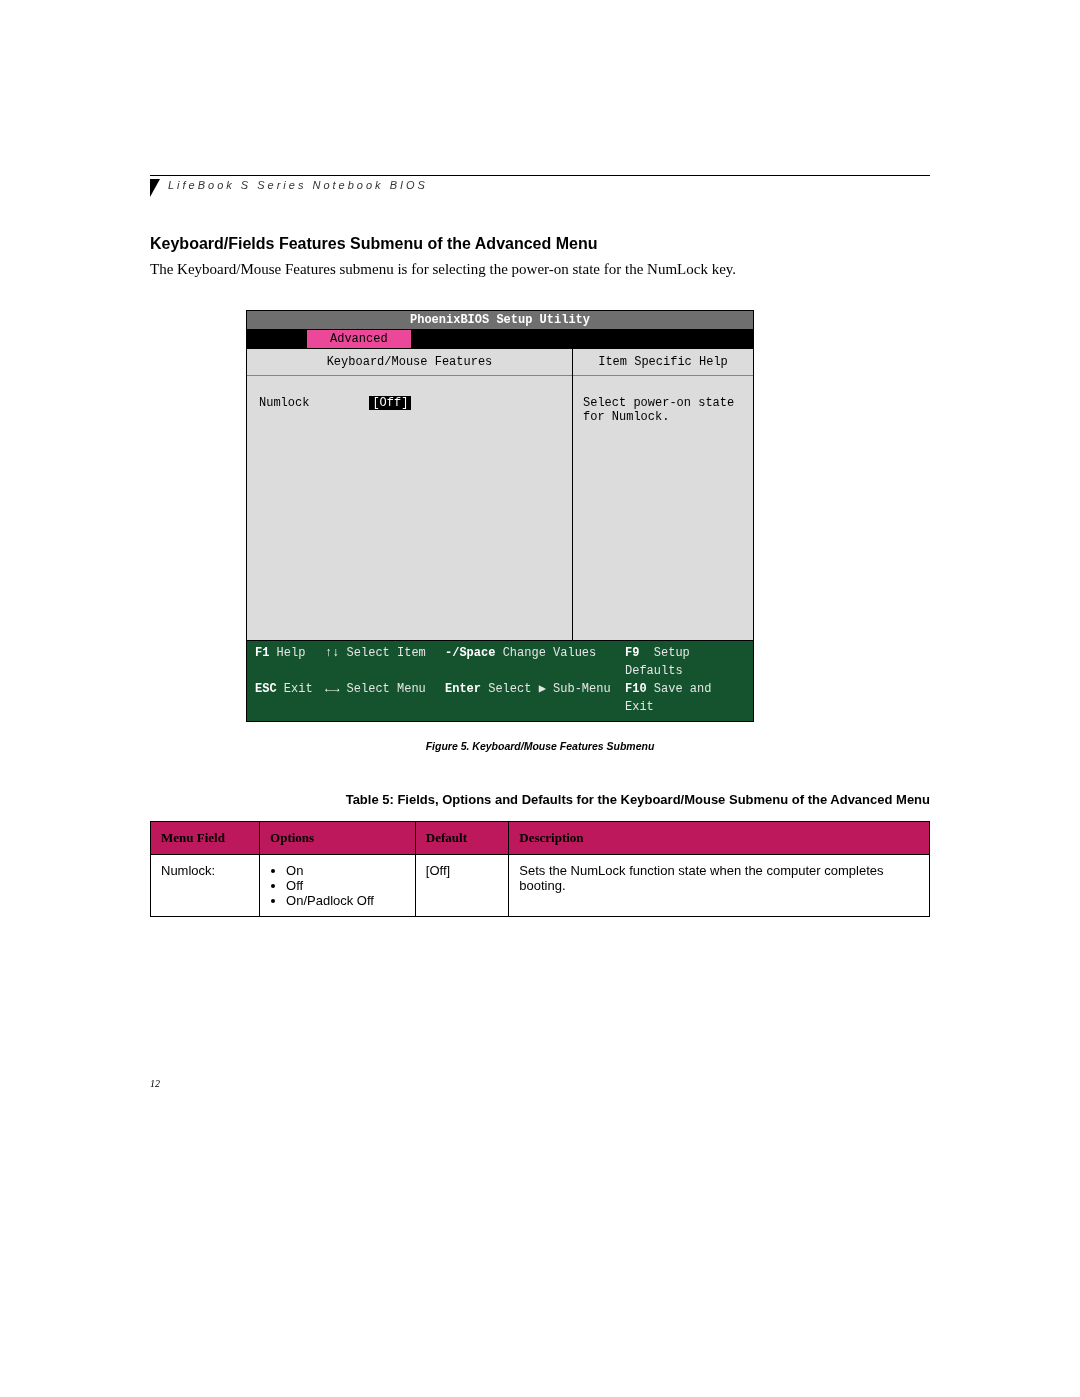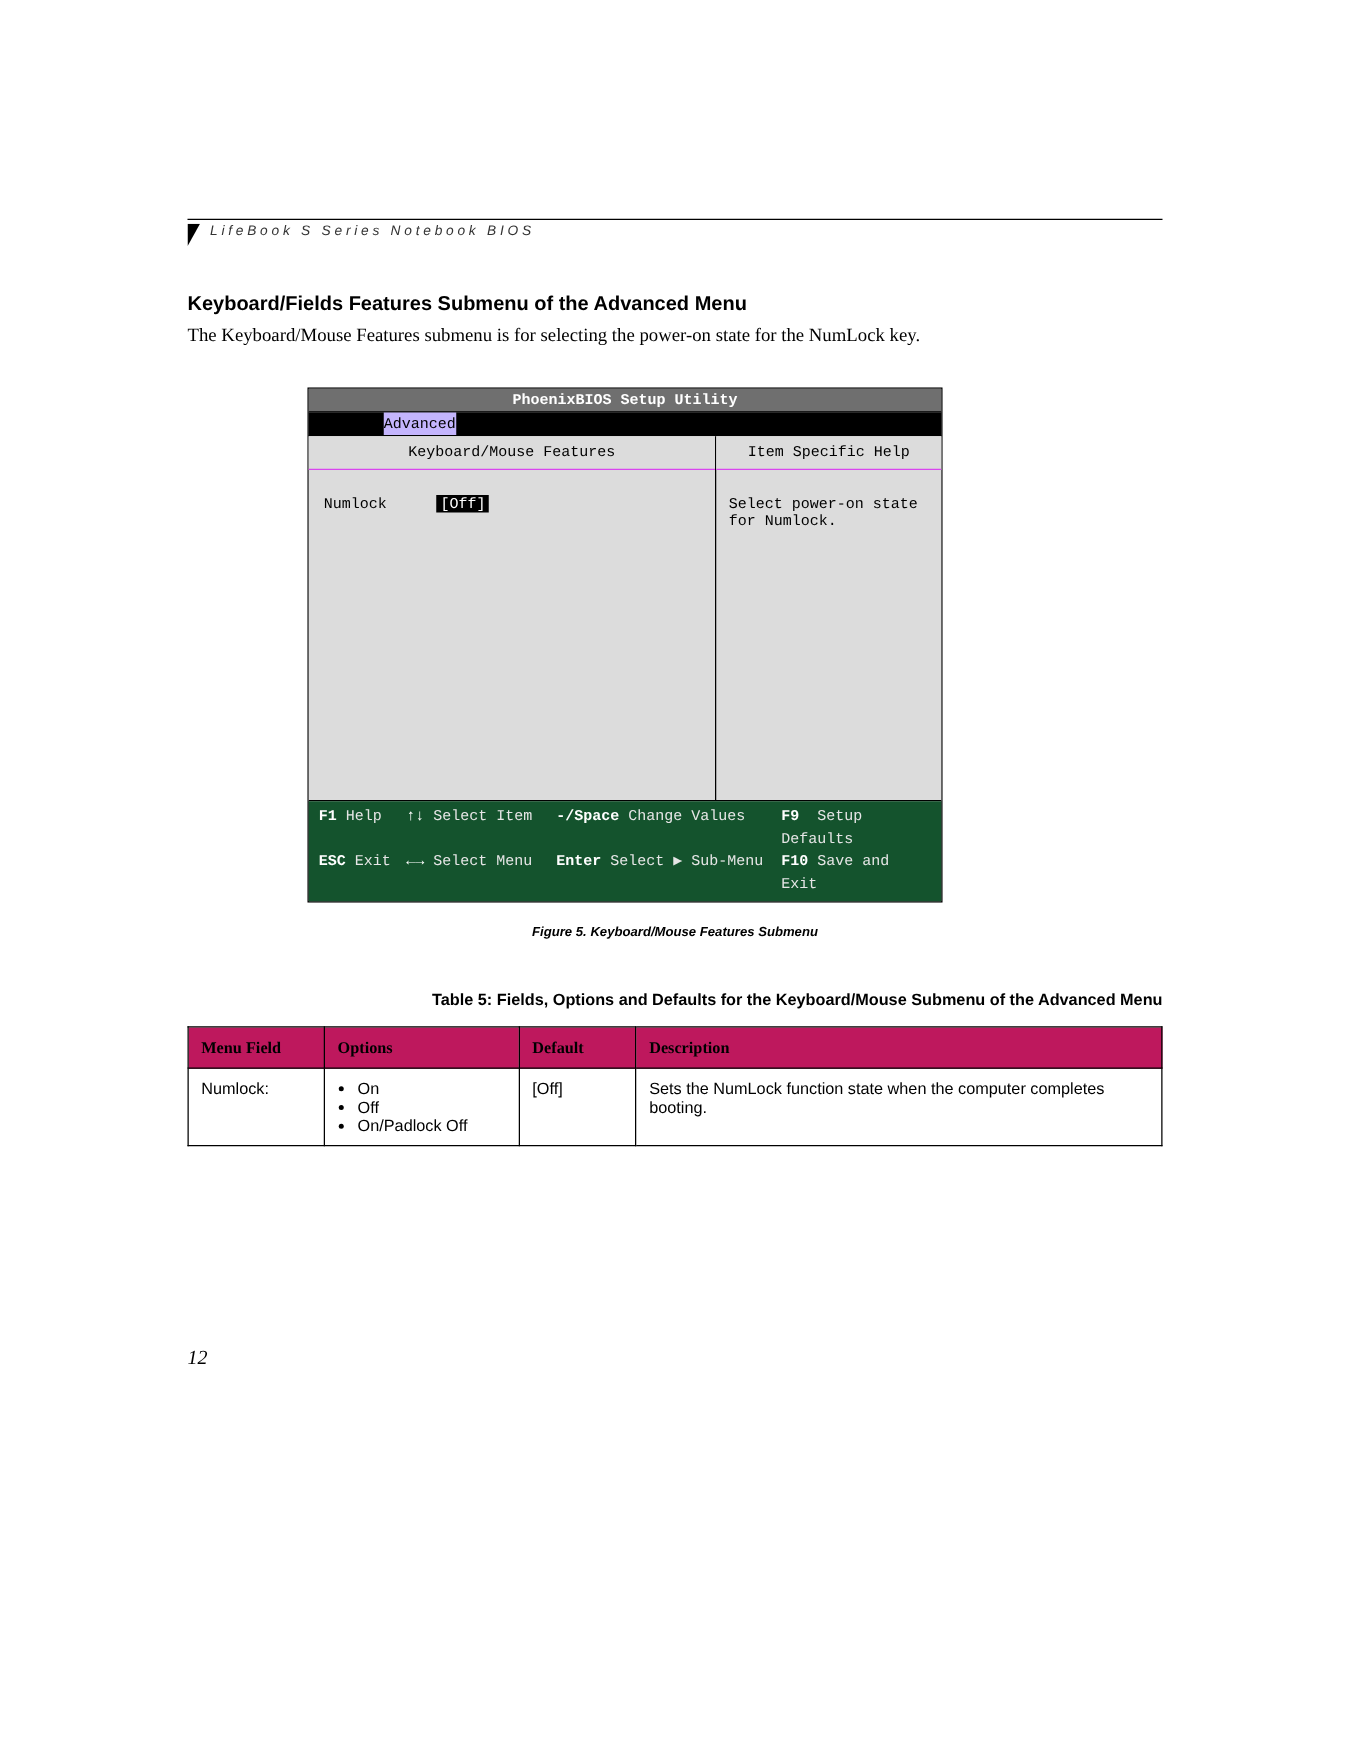--- a/index.html
+++ b/index.html
@@ -73,23 +73,23 @@
   .bios-menubar {
     background: #000;
     color: #bfbfbf;
     height: 18px;
     display: flex;
     align-items: stretch;
     border-bottom: 1px solid #000;
   }
   .bios-menubar .spacer-left { width: 60px; }
   .bios-tab {
-    background: #c4b5fd;
+    background: #ec4899;
     color: #000;
-    padding: 1px 0;
+    padding: 1px 23px;
     display: flex;
     align-items: center;
   }
   .bios-mid {
     display: flex;
     border-bottom: 1px solid #000;
     background: #dcdcdc;
   }
   .bios-left {
     flex: 1;
@@ -105,21 +105,21 @@
     background: #dcdcdc;
   }
   .bios-body-left {
     padding: 20px 12px;
     min-height: 224px;
   }
   .bios-body-right {
     padding: 20px 10px;
     min-height: 224px;
   }
-  .bios-row { display: flex; gap: 40px; }
+  .bios-row { display: flex; gap: 60px; }
   .bios-field {}
   .bios-val {
     background: #000;
     color: #fff;
     padding: 0 3px;
   }
   .bios-footer {
     background: #14532d;
     color: #e6e6e6;
     padding: 3px 8px 5px 8px;
@@ -171,21 +171,21 @@
   table.spec col.c2 { width: 20%; }
   table.spec col.c3 { width: 12%; }
   table.spec col.c4 { width: 54%; }
   .opts { list-style: disc; margin: 0; padding-left: 16px; }
   .page-number {
     position: absolute;
     left: 150px;
     top: 1078px;
     font-family: Georgia, serif;
     font-style: italic;
-    font-size: 16px;
+    font-size: 10px;
   }
 </style>
 </head>
 <body>
 
 <div class="page">
 
   <div class="top-rule"></div>
   <div class="header-row">
     <span class="tri-icon">

